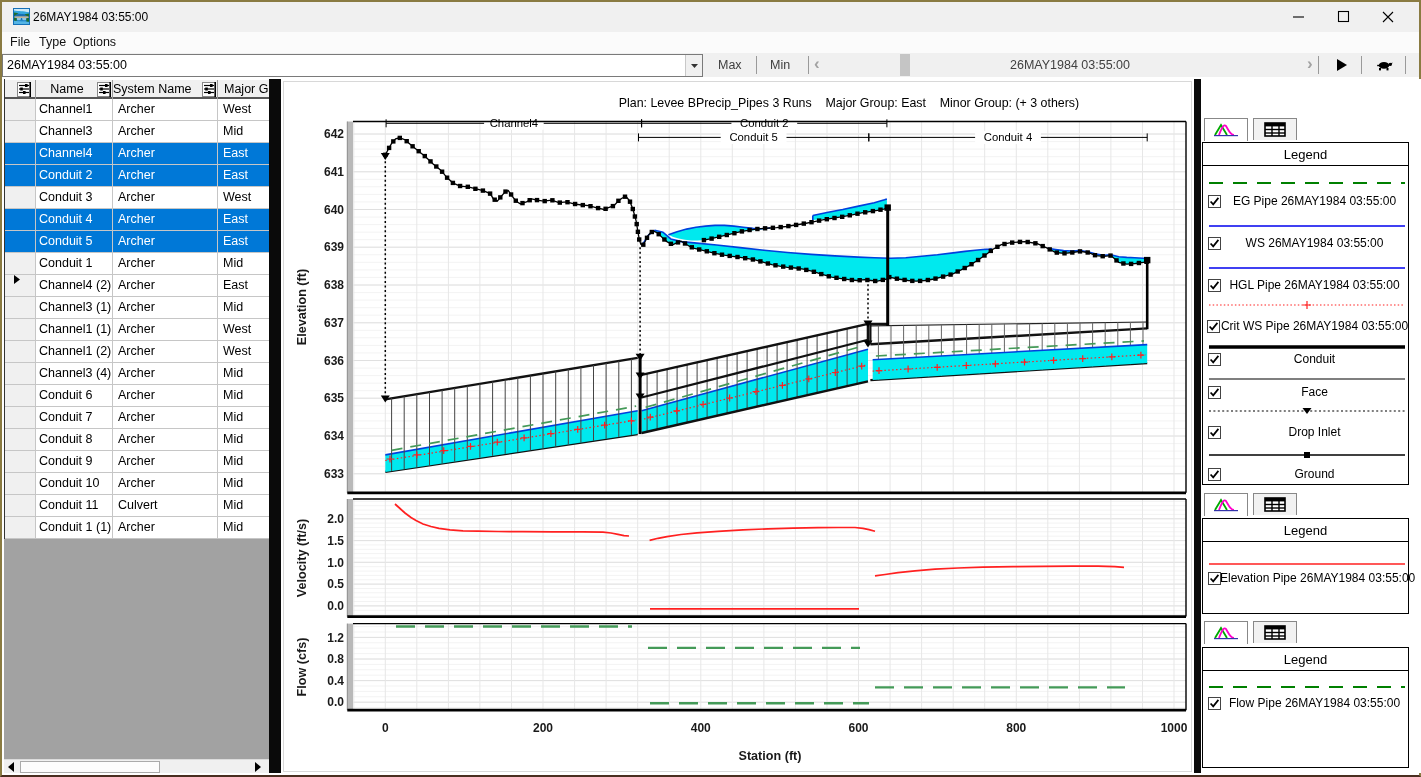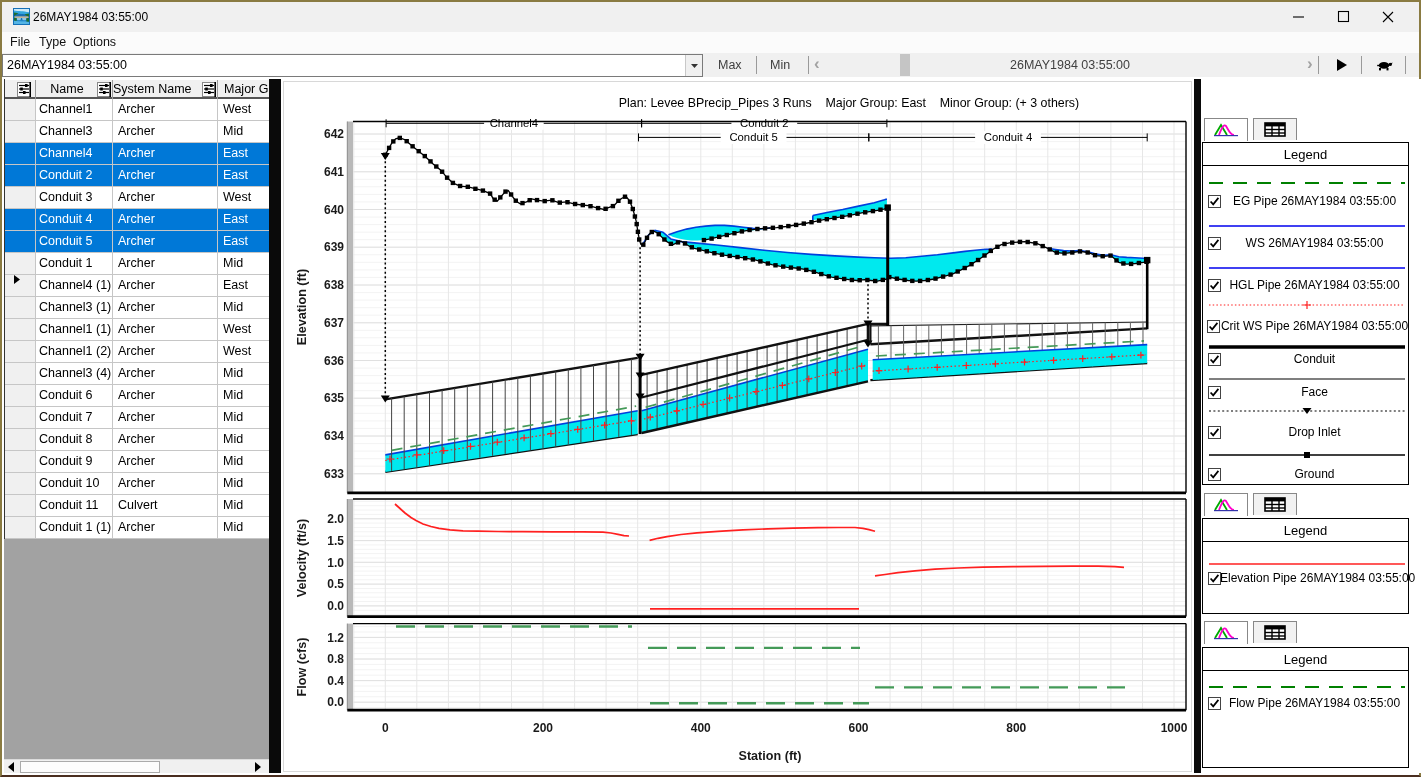--- a/index.html
+++ b/index.html
@@ -229,21 +229,21 @@
           <div class="c1">Conduit 1</div>
           <div class="c2">Archer</div>
           <div class="c3">Mid</div>
         </div>
 <div class="trow ">
           <div class="c0">
             <svg width="8" height="9" style="margin-left:8px">
               <path d="M1 0 L7 4.5 L1 9 Z" fill="#000"></path>
             </svg>
           </div>
-          <div class="c1">Channel4 (1)</div>
+          <div class="c1">Channel4 (2)</div>
           <div class="c2">Archer</div>
           <div class="c3">East</div>
         </div>
 <div class="trow ">
           <div class="c0"></div>
           <div class="c1">Channel3 (1)</div>
           <div class="c2">Archer</div>
           <div class="c3">Mid</div>
         </div>
 <div class="trow ">

